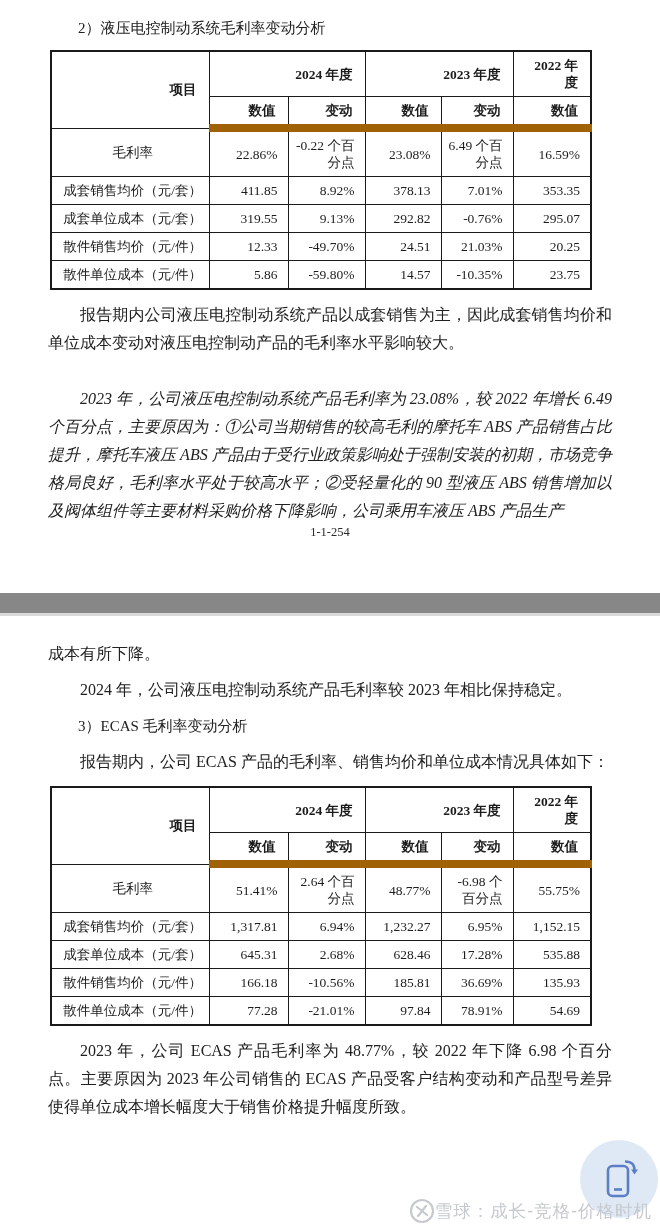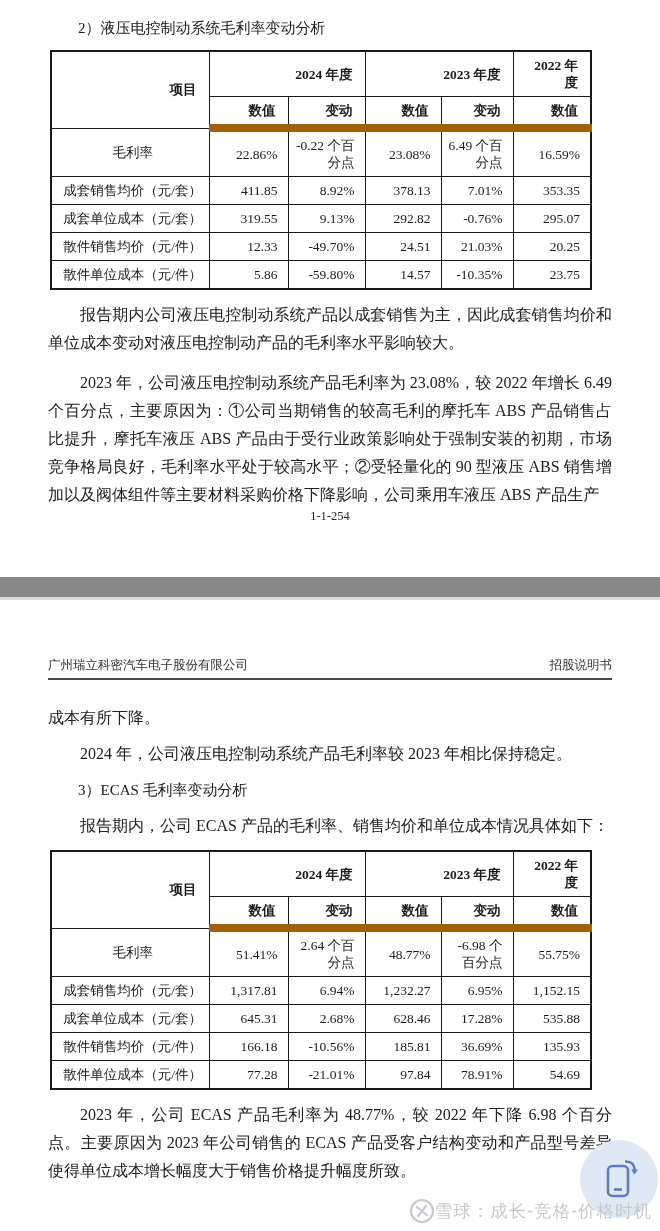--- a/index.html
+++ b/index.html
@@ -18,21 +18,21 @@
     margin:0;
   }
   .indent{text-indent:2em;}
   .sub-heading{
     font-size:15px;line-height:28px;
     margin:14px 0 0;
     text-indent:2em;
   }
   .intro-p{margin-top:8px;}
   .after-table-p{margin-top:11px;}
-  .std-p{margin-top:12px;}
+  .std-p{margin-top:28px;font-style:italic;}
   
   table.fin-table{
     border-collapse:collapse;
     table-layout:fixed;
     width:540px;
     margin:8px 0 0 2px;
     border:2px solid #1a1a1a;
     font-size:13.5px;
     color:#1c1c1c;
   }
@@ -170,24 +170,20 @@
     </table>
 
     <p class="body-text indent after-table-p">报告期内公司液压电控制动系统产品以成套销售为主，因此成套销售均价和单位成本变动对液压电控制动产品的毛利率水平影响较大。</p>
     <p class="body-text indent std-p">2023 年，公司液压电控制动系统产品毛利率为 23.08%，较 2022 年增长 6.49 个百分点，主要原因为：①公司当期销售的较高毛利的摩托车 ABS 产品销售占比提升，摩托车液压 ABS 产品由于受行业政策影响处于强制安装的初期，市场竞争格局良好，毛利率水平处于较高水平；②受轻量化的 90 型液压 ABS 销售增加以及阀体组件等主要材料采购价格下降影响，公司乘用车液压 ABS 产品生产</p>
     <div class="page-number">1-1-254</div>
   </div>
 
   <div class="page-divider"></div>
 
   <div class="doc-page">
-    <div class="running-header">
-      <span>广州瑞立科密汽车电子股份有限公司</span>
-      <span>招股说明书</span>
-    </div>
 
     <p class="body-text carryover-p">成本有所下降。</p>
     <p class="body-text indent intro-p">2024 年，公司液压电控制动系统产品毛利率较 2023 年相比保持稳定。</p>
     <p class="sub-heading" style="margin-top:8px">3）ECAS 毛利率变动分析</p>
     <p class="body-text indent intro-p">报告期内，公司 ECAS 产品的毛利率、销售均价和单位成本情况具体如下：</p>
 
     <table class="fin-table" style="margin-top:10px">
       <colgroup>
         <col style="width:158px">
           <col style="width:79px">

